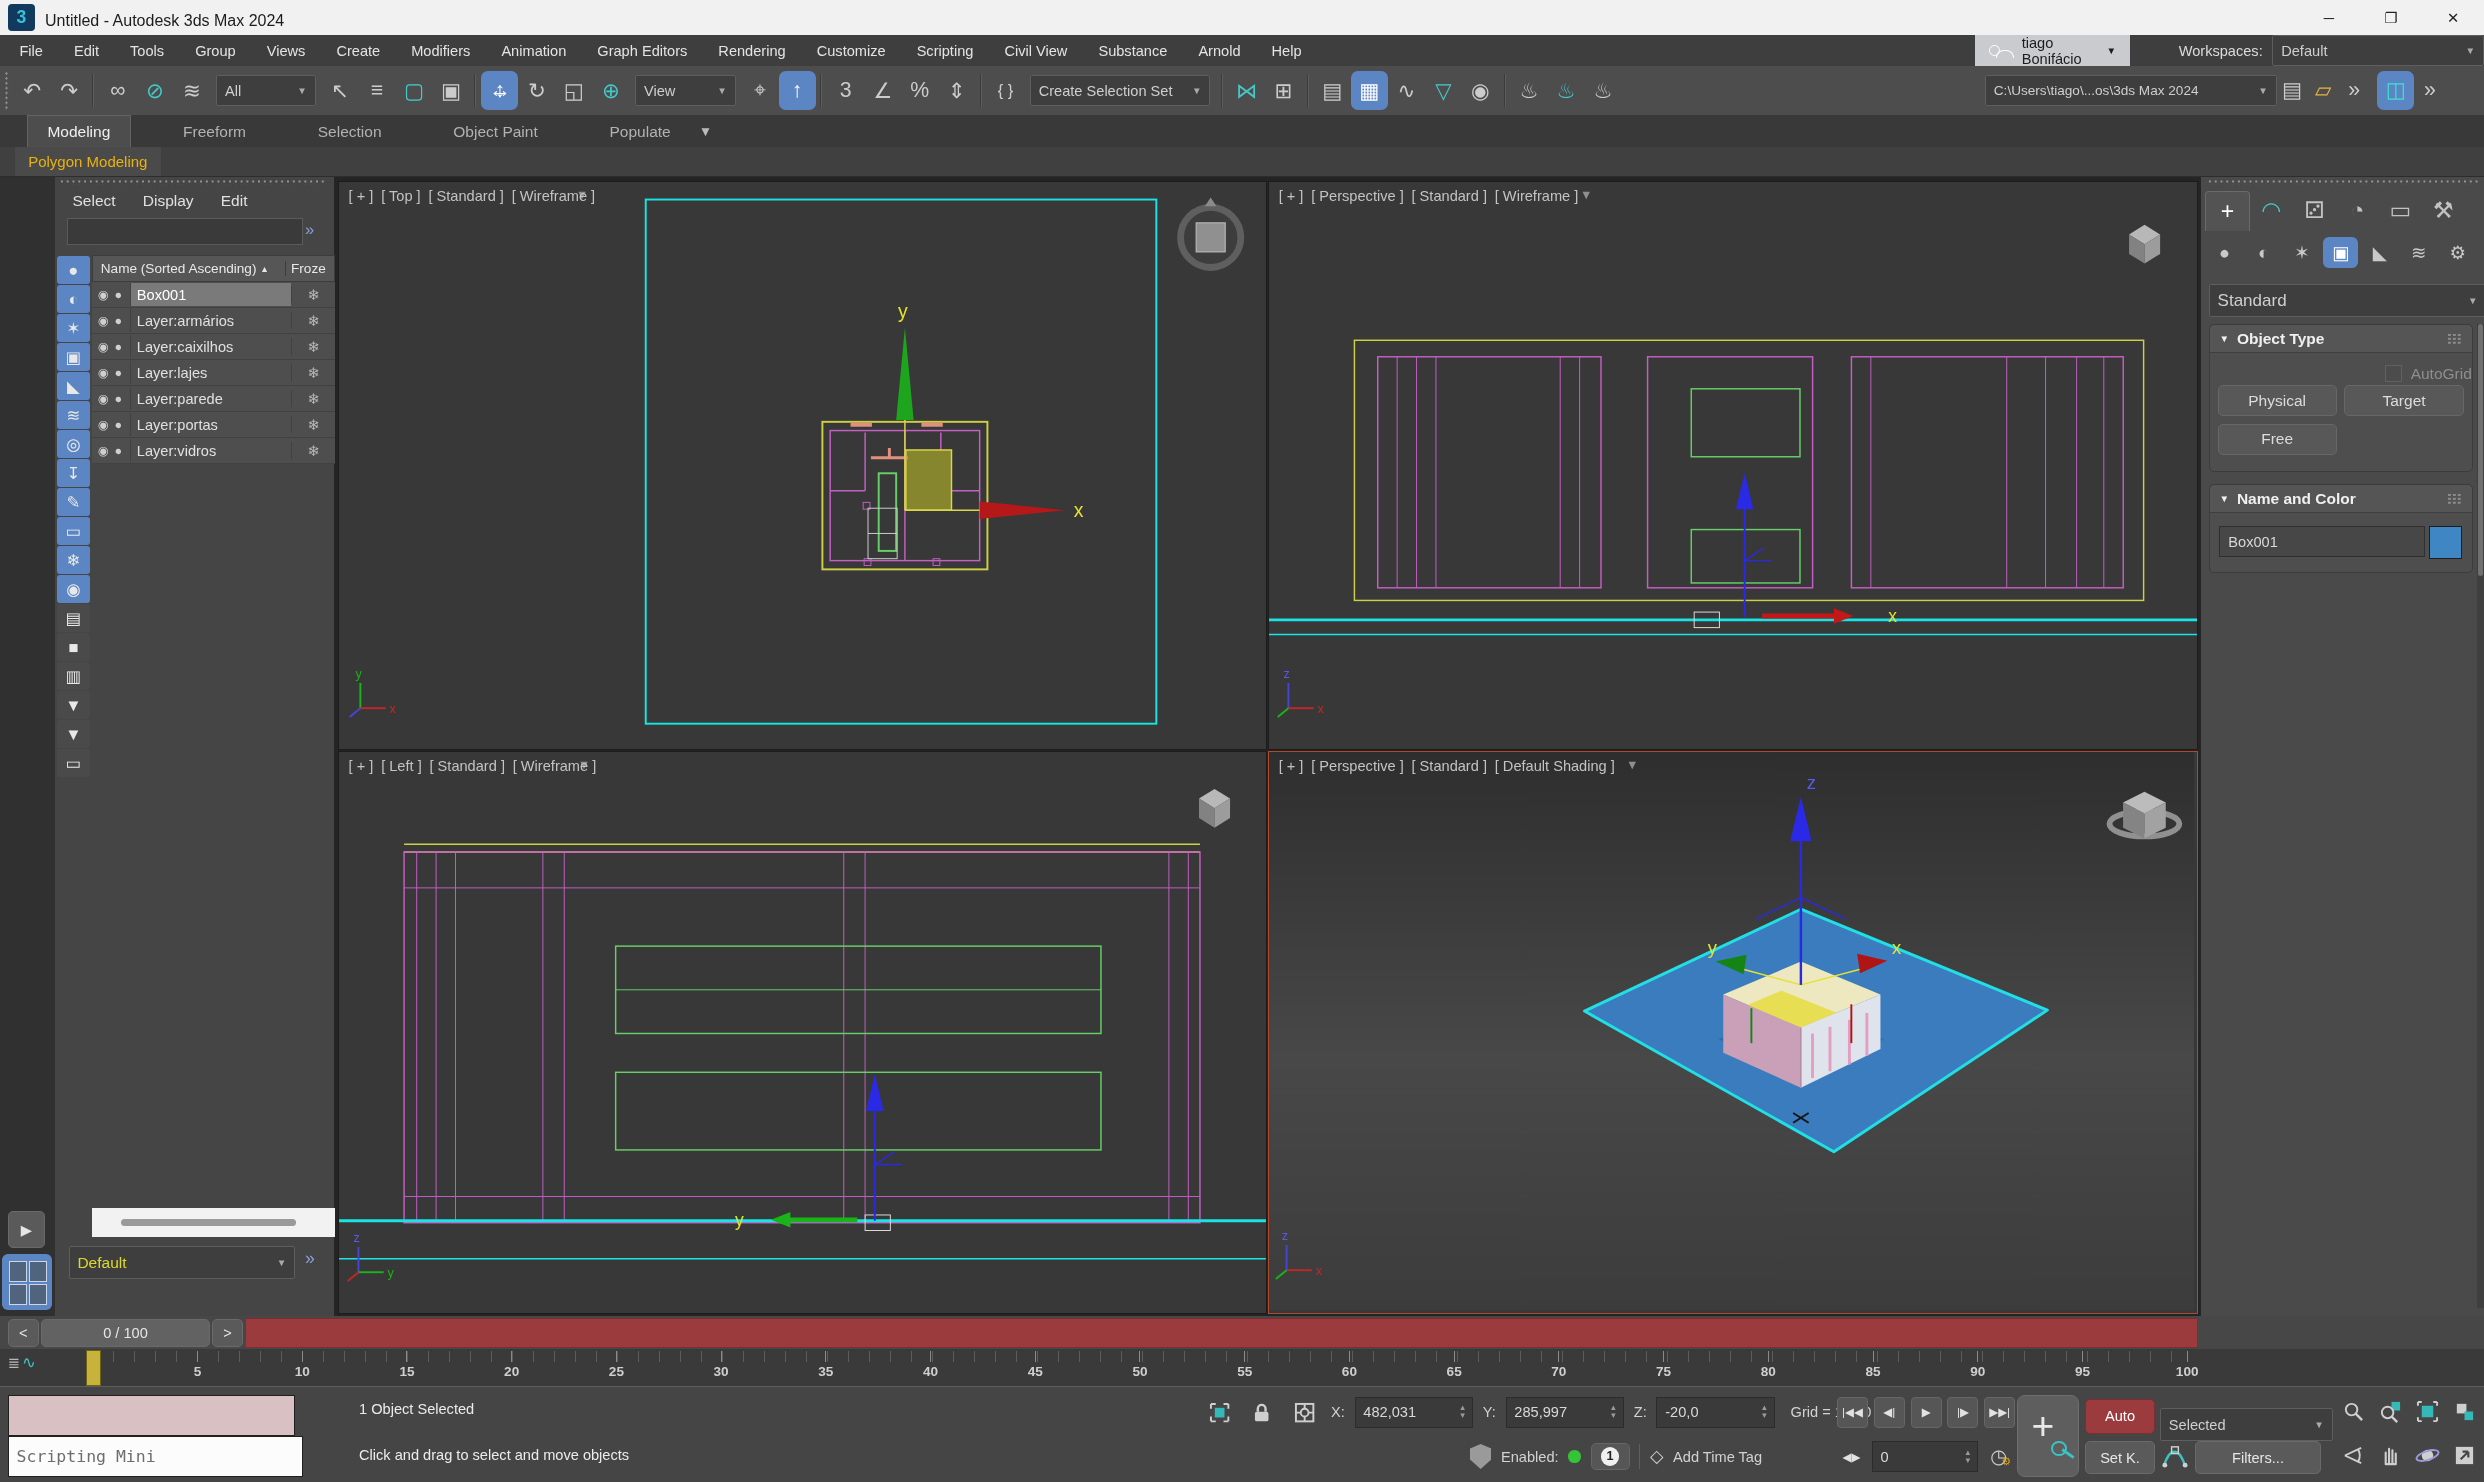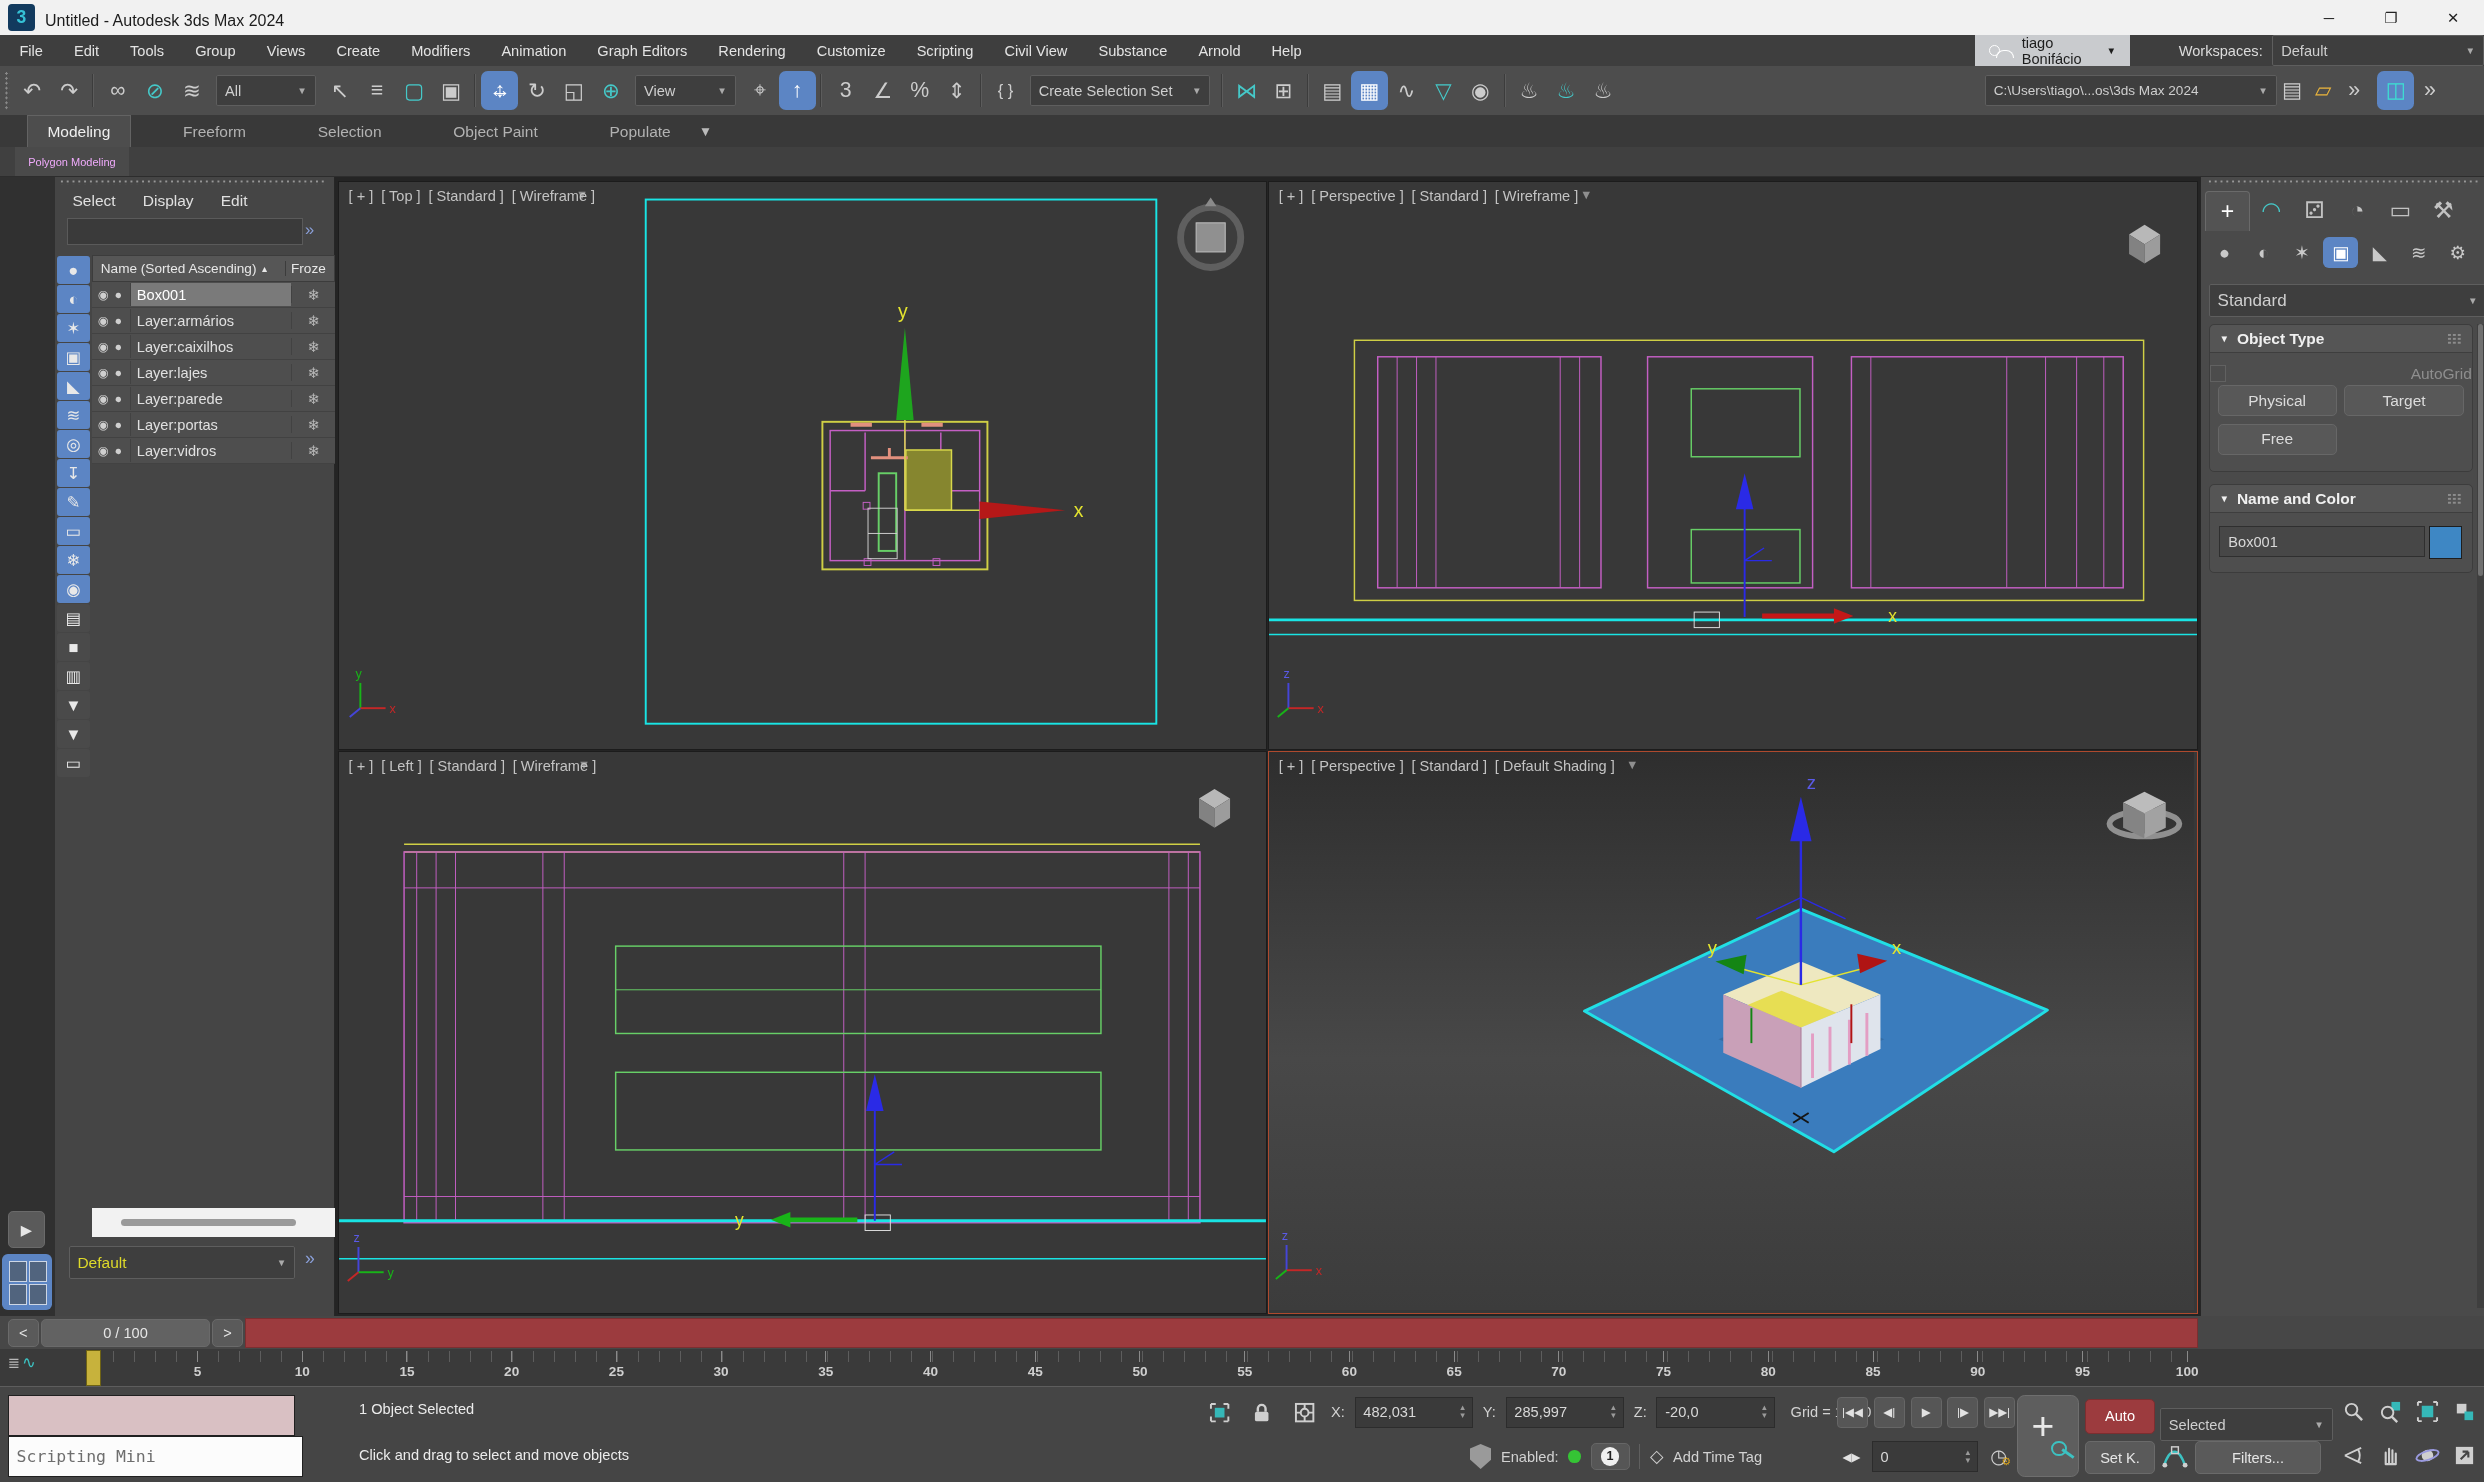--- a/index.html
+++ b/index.html
@@ -31,21 +31,21 @@
       padding:0 7.8px;color:#cfcfcf;border-radius:1.9px;flex:none;}
   .dd .arr{margin-left:auto;font-size:9.7px;color:#aaa;padding-left:7.8px;}
   .vgrip{width:5.8px;height:39px;background-image:radial-gradient(#8a8a8a 1.2px,transparent 1.3px);
          background-size:4.9px 4.9px;flex:none;margin:0 3.9px;}
   .hgrip{height:5.8px;background-image:radial-gradient(#9a9a9a 1.2px,transparent 1.3px);background-size:5.8px 4.9px;}
   
   #ribbontabs{left:0;top:115px;width:2484px;height:33px;background:#393939;border-bottom:1px solid #2f2f2f;}
   .rtab{padding:0 19.4px;height:32px;display:flex;align-items:center;color:#b2b2b2;font-size:15.5px;}
   .rtab.on{background:#4d4d4d;border:1px solid #636363;border-bottom:none;color:#efefef;}
   #ribbonpanel{left:0;top:147px;width:2484px;height:29px;background:#404040;border-bottom:1px solid #2d2d2d;}
-  #polypanel{left:14.6px;top:0;height:29px;padding:0 13.6px;background:#4a4a4a;display:flex;align-items:center;color:#f0abfc;font-size:11px;}
+  #polypanel{left:14.6px;top:0;height:29px;padding:0 13.6px;background:#4a4a4a;display:flex;align-items:center;color:#eab308;font-size:15px;}
   
   #leftstrip{left:0;top:177px;width:55px;height:1139px;background:#303030;border-right:1px solid #262626;}
   
   #explorer{left:55px;top:177px;width:279px;height:1139px;background:#454545;border-right:1px solid #262626;}
   .sxmenu{padding:0 13.6px;color:#e0e0e0;font-size:15.5px;height:29px;display:flex;align-items:center;}
   #sxsearch{left:11.6px;top:41px;width:223px;height:25px;background:#3a3a3a;border:1px solid #5a5a5a;color:#ddd;padding:0 5.8px;font-size:13.6px;}
   .sx-tool{width:33px;height:28px;margin:1px 1.9px;display:flex;align-items:center;justify-content:center;
            color:#e8e8e8;font-size:16.5px;border-radius:2.9px;background:#4a4a4a;}
   .sx-tool.on{background:#5c85c4;}
   #sxlist{left:37px;top:78px;width:243px;background:#484848;}
@@ -595,21 +595,21 @@
       <span style="font-size:17px;">Standard</span>
         <span class="arr">▼</span>
     </div>
 
     <div class="rollout" style="top:147px;height:146px;">
       <div class="rollhdr">
         <span style="font-size:9.7px;">▼</span>
         <span>Object Type</span>
         <span class="grip9"></span>
       </div>
-      <div class="flex" style="justify-content:space-between;margin-top:11.6px;gap:9px;">
+      <div class="flex" style="justify-content:flex-end;margin-top:11.6px;gap:9px;">
         <span style="width:14.6px;height:14.6px;background:#4c4c4c;border:1px solid #616161;"></span>
         <span style="color:#8e8e8e;font-size:15.5px;">AutoGrid</span>
       </div>
       <div class="abs" style="left:7.8px;top:60px;width:246px;display:grid;grid-template-columns:1fr 1fr;gap:7.8px;">
 
       <button class="cpbtn" style="height:31px;">Physical</button>
           <button class="cpbtn" style="height:31px;">Target</button>
           <button class="cpbtn" style="height:31px;">Free</button>
         </div>
     </div>

